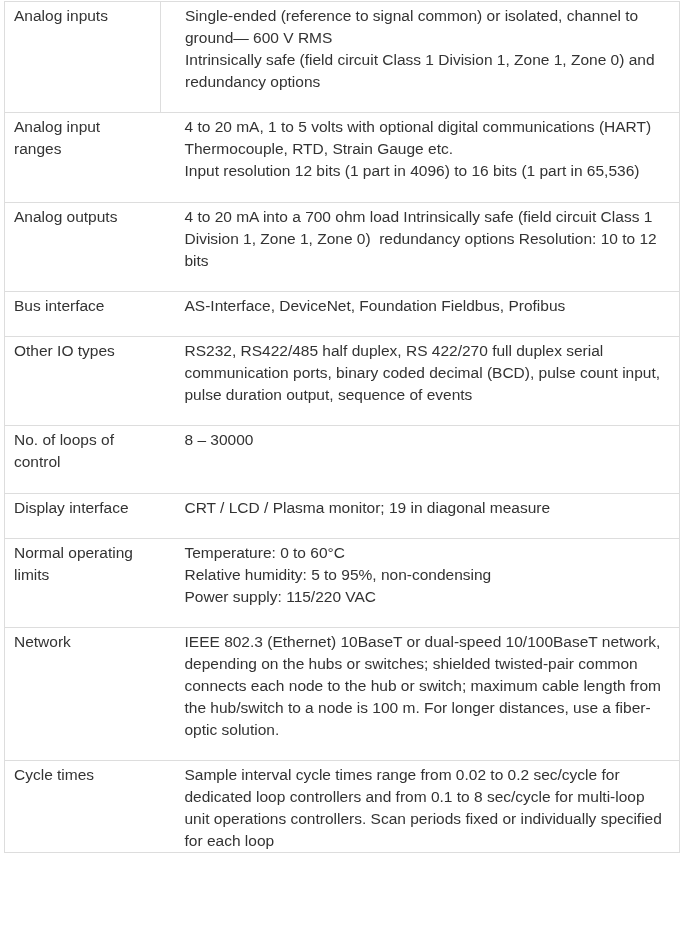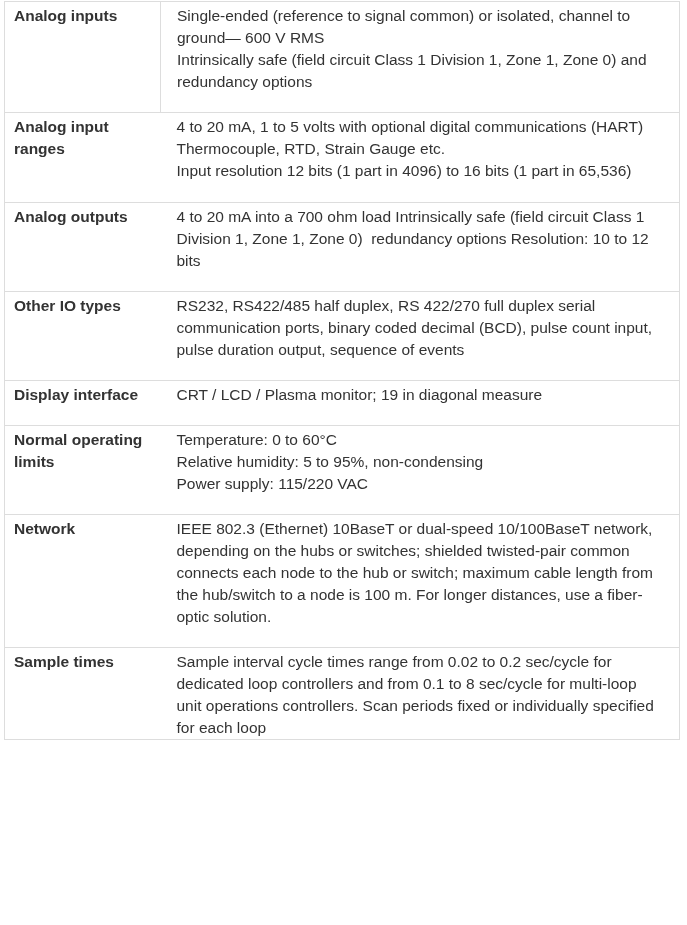--- a/index.html
+++ b/index.html
@@ -14,22 +14,22 @@
     color: #333333;
     table-layout: fixed;
   }
   .spec-table td {
     border-top: 1px solid #dddddd;
     border-bottom: 1px solid #dddddd;
     vertical-align: top;
     padding: 3px 9px 0 9px;
     box-sizing: border-box;
   }
-  .spec-table td.label-cell { width: 156px; border-left: 1px solid #dddddd; font-weight: bold; }
-  .spec-table td.value-cell { border-right: 1px solid #dddddd; padding-left: 16px; }
+  .spec-table td.label-cell { width: 156px; border-left: 1px solid #dddddd; }
+  .spec-table td.value-cell { border-right: 1px solid #dddddd; padding-left: 24px; }
   .spec-table tr.first td.label-cell { border-right: 1px solid #dddddd; }
   .line { display: block; }
 </style>
 </head>
 <body>
 
 <table class="spec-table">
   <tbody id="spec-body">
 
   <tr class="first" style="height: 111px;">
@@ -60,32 +60,48 @@
       <span>Analog outputs</span>
     </td>
     <td class="value-cell">
           <span class="line">4 to 20 mA into a 700 ohm load Intrinsically safe (field circuit Class 1</span>
           <span class="line">Division 1, Zone 1, Zone 0)&nbsp; redundancy options Resolution: 10 to 12</span>
           <span class="line">bits</span>
         </td>
   </tr>
 
 
+  <tr style="height: 45px;">
+    <td class="label-cell">
+      <span>Bus interface</span>
+    </td>
+    <td class="value-cell">
+          <span class="line">AS-Interface, DeviceNet, Foundation Fieldbus, Profibus</span>
+        </td>
+  </tr>
 
   <tr style="height: 89px;">
     <td class="label-cell">
       <span>Other IO types</span>
     </td>
     <td class="value-cell">
           <span class="line">RS232, RS422/485 half duplex, RS 422/270 full duplex serial</span>
           <span class="line">communication ports, binary coded decimal (BCD), pulse count input,</span>
           <span class="line">pulse duration output, sequence of events</span>
         </td>
   </tr>
 
+  <tr style="height: 68px;">
+    <td class="label-cell">
+      <span>No. of loops of control</span>
+    </td>
+    <td class="value-cell">
+          <span class="line">8 – 30000</span>
+        </td>
+  </tr>
 
   <tr style="height: 45px;">
     <td class="label-cell">
       <span>Display interface</span>
     </td>
     <td class="value-cell">
           <span class="line">CRT / LCD / Plasma monitor; 19 in diagonal measure</span>
         </td>
   </tr>
 
@@ -108,21 +124,21 @@
           <span class="line">IEEE 802.3 (Ethernet) 10BaseT or dual-speed 10/100BaseT network,</span>
           <span class="line">depending on the hubs or switches; shielded twisted-pair common</span>
           <span class="line">connects each node to the hub or switch; maximum cable length from</span>
           <span class="line">the hub/switch to a node is 100 m. For longer distances, use a fiber-</span>
           <span class="line">optic solution.</span>
         </td>
   </tr>
 
   <tr style="height: 91px;">
     <td class="label-cell">
-      <span>Sample times</span>
+      <span>Cycle times</span>
     </td>
     <td class="value-cell">
           <span class="line">Sample interval cycle times range from 0.02 to 0.2 sec/cycle for</span>
           <span class="line">dedicated loop controllers and from 0.1 to 8 sec/cycle for multi-loop</span>
           <span class="line">unit operations controllers. Scan periods fixed or individually specified</span>
           <span class="line">for each loop</span>
         </td>
   </tr>
 </tbody>
 </table>

